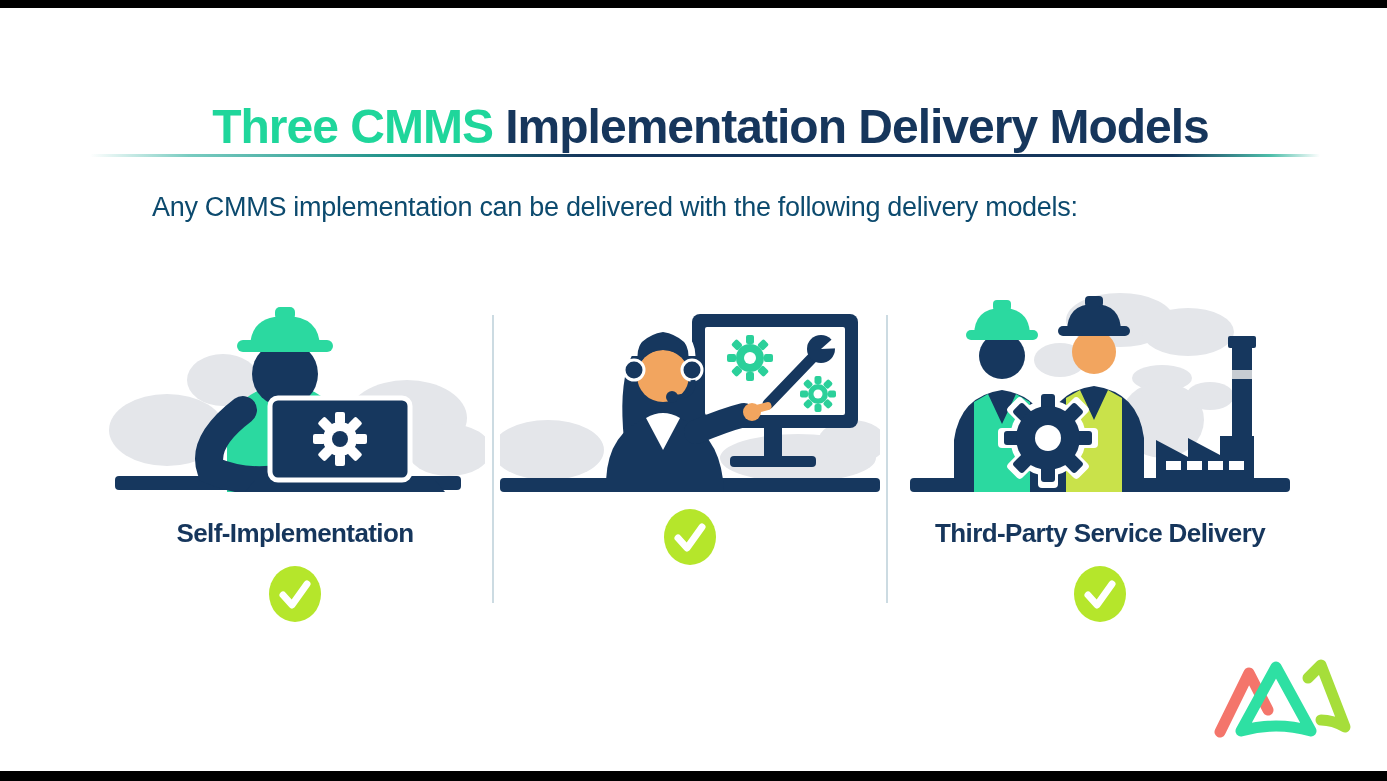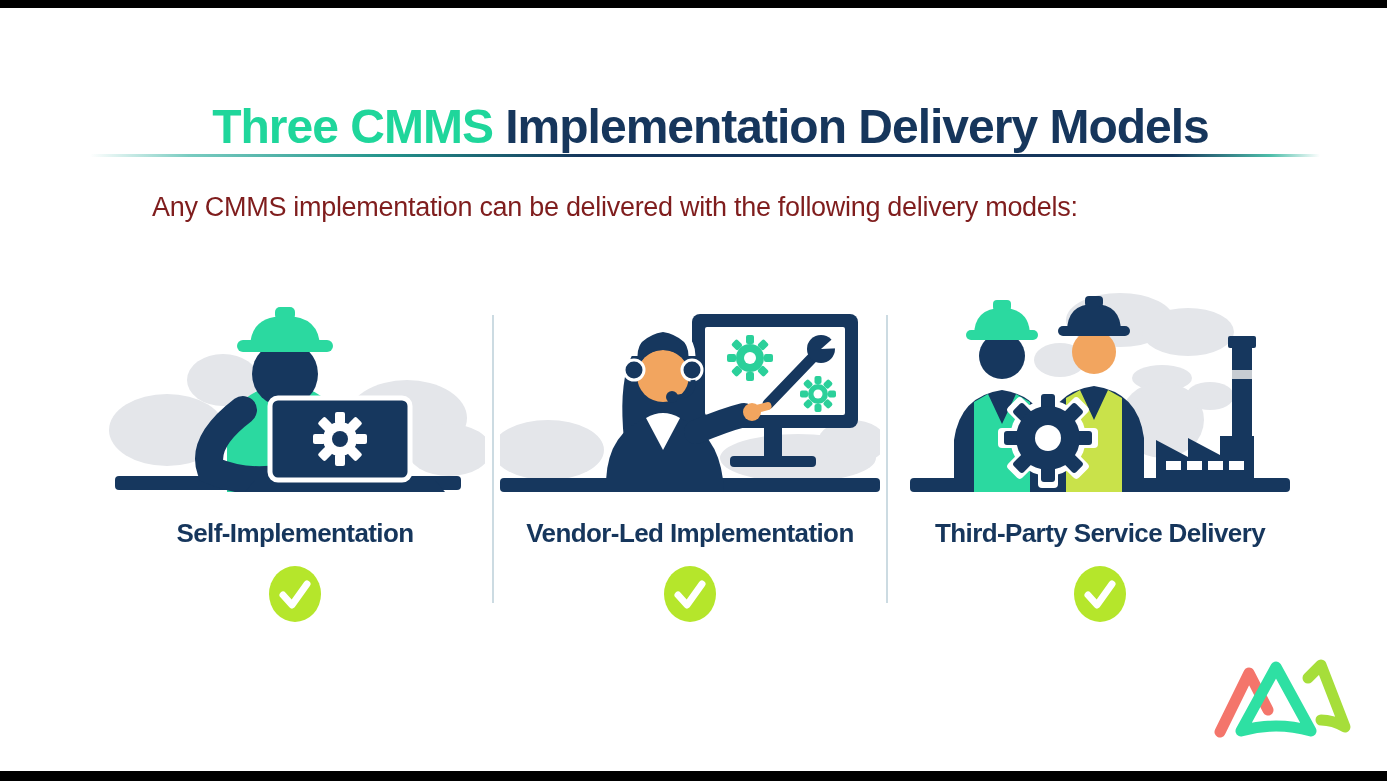--- a/index.html
+++ b/index.html
@@ -19,21 +19,21 @@
 
   .title-rule{
     position:absolute;top:154px;left:90px;width:1230px;height:3px;border-radius:2px;
     background:linear-gradient(90deg,
       rgba(130,210,195,0) 0%, #79ccc1 8%, #23948b 24%,
       #16365c 40%, #16365c 88%, #4fbfab 96%, rgba(79,191,171,0) 100%);
   }
 
   .subtitle{
     position:absolute;top:192px;left:152px;margin:0;
-    font-size:27px;font-weight:500;letter-spacing:-0.3px;color:#7f1d1d;white-space:nowrap;
+    font-size:27px;font-weight:500;letter-spacing:-0.3px;color:#0c4a6e;white-space:nowrap;
   }
 
   .model-col{
     position:absolute;top:278px;width:380px;
     display:flex;flex-direction:column;align-items:center;
   }
   #col-1{left:105px;} #col-2{left:500px;} #col-3{left:910px;}
 
   .model-label{
     margin-top:26px;font-size:26px;font-weight:bold;letter-spacing:-0.6px;
@@ -180,21 +180,20 @@
 
     <path d="M106,214 Q104,162 138,144 L163,132 L188,144 Q222,162 224,214 Z" fill="#16375e"></path>
     <path d="M146,140 L163,172 L180,140 Q163,130 146,140 Z" fill="#ffffff"></path>
 
     <path d="M196,154 Q224,142 244,137" stroke="#16375e" stroke-width="24" fill="none" stroke-linecap="round"></path>
     <g fill="#f2a55f">
       <circle cx="252" cy="134" r="9"></circle>
       <rect x="250" y="128" width="22" height="8" rx="4" transform="rotate(-14 252 132)"></rect>
     </g>
   </svg>
-  <div class="model-label">Vendor-Led Implementation</div>
   <svg class="check-badge" width="54" height="58" viewBox="0 0 54 58">
     <ellipse cx="27" cy="29" rx="26" ry="28" fill="#b5e62b"></ellipse>
     <path d="M15 30 L24 40 L39 19" stroke="#ffffff" stroke-width="7" fill="none" stroke-linecap="round" stroke-linejoin="round"></path>
   </svg>
 </div>
 
 <div class="model-col" id="col-3">
   <svg width="380" height="214" viewBox="0 0 380 214">
 
     <g fill="#e4e6ea">

